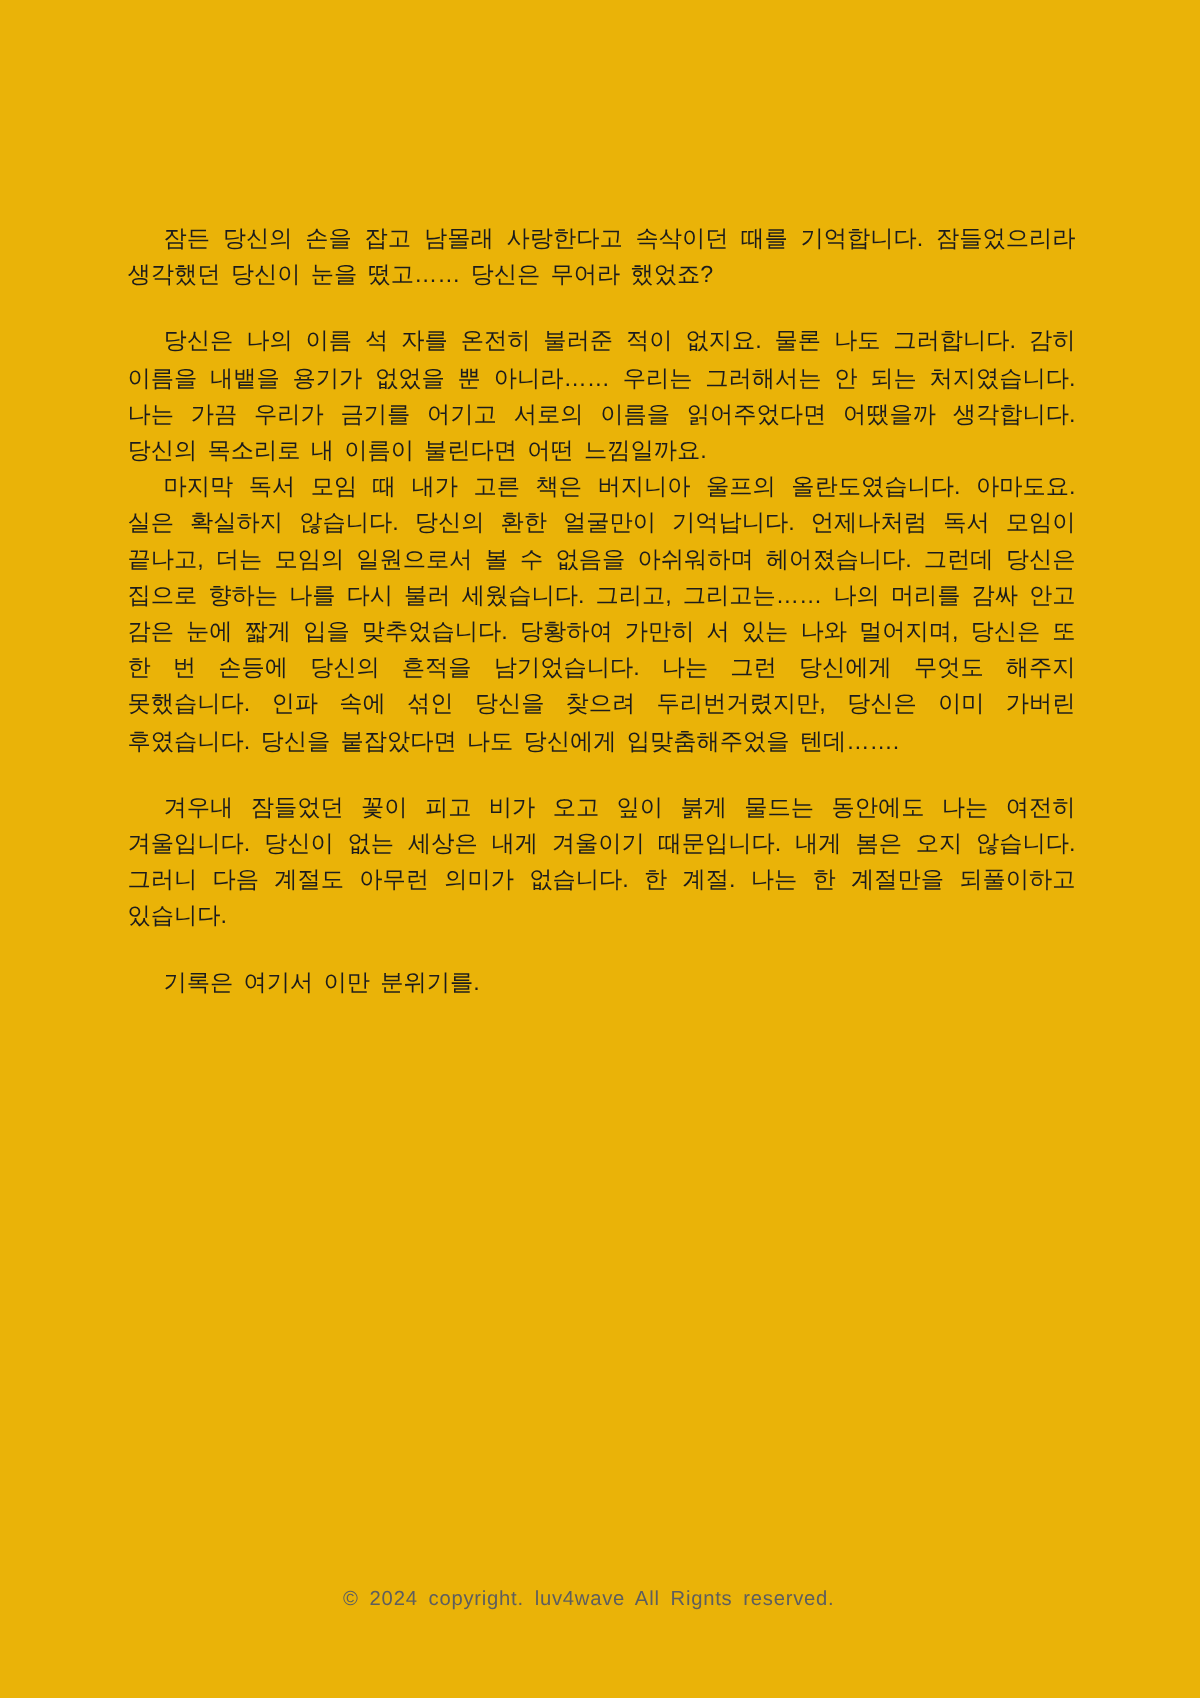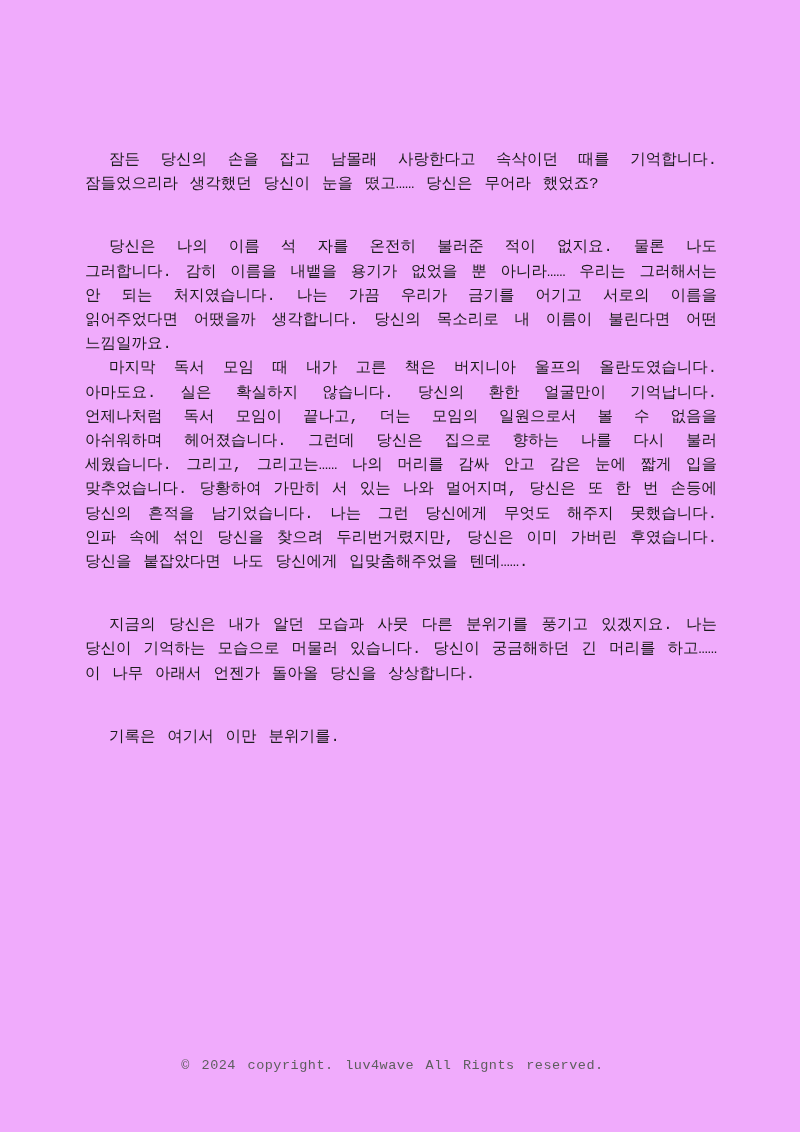--- a/index.html
+++ b/index.html
@@ -4,43 +4,43 @@
 <style>
   html, body {
     margin: 0;
     padding: 0;
     background: #ffffff;
   }
   .page {
     position: relative;
     width: 800px;
     height: 1132px;
-    background: #f0abfc;
+    background: #eab308;
     overflow: hidden;
-    font-family: Liberation Mono, monospace;
+    font-family: Liberation Sans, sans-serif;
   }
   .content {
     position: absolute;
     left: 85px;
     top: 148px;
     width: 632px;
     font-size: 15.5px;
     line-height: 24.2px;
     color: #1c1c1c;
     text-align: justify;
     word-spacing: 2.5px;
     word-break: keep-all;
     overflow-wrap: break-word;
   }
   .content p {
     margin: 0;
     text-indent: 1.55em;
   }
   .content p.gap {
-    margin-top: 39px;
+    margin-top: 20px;
   }
   .footer {
     position: absolute;
     left: 0;
     right: 15px;
     top: 1058px;
     text-align: center;
     font-size: 13.5px;
     letter-spacing: 0.5px;
     word-spacing: 3px;
@@ -49,21 +49,21 @@
 </style>
 </head>
 <body>
 
 <div class="page">
 
   <main class="content">
     <p>잠든 당신의 손을 잡고 남몰래 사랑한다고 속삭이던 때를 기억합니다. 잠들었으리라 생각했던 당신이 눈을 떴고…… 당신은 무어라 했었죠?</p>
     <p class="gap">당신은 나의 이름 석 자를 온전히 불러준 적이 없지요. 물론 나도 그러합니다. 감히 이름을 내뱉을 용기가 없었을 뿐 아니라…… 우리는 그러해서는 안 되는 처지였습니다. 나는 가끔 우리가 금기를 어기고 서로의 이름을 읽어주었다면 어땠을까 생각합니다. 당신의 목소리로 내 이름이 불린다면 어떤 느낌일까요.</p>
     <p>마지막 독서 모임 때 내가 고른 책은 버지니아 울프의 올란도였습니다. 아마도요. 실은 확실하지 않습니다. 당신의 환한 얼굴만이 기억납니다. 언제나처럼 독서 모임이 끝나고, 더는 모임의 일원으로서 볼 수 없음을 아쉬워하며 헤어졌습니다. 그런데 당신은 집으로 향하는 나를 다시 불러 세웠습니다. 그리고, 그리고는…… 나의 머리를 감싸 안고 감은 눈에 짧게 입을 맞추었습니다. 당황하여 가만히 서 있는 나와 멀어지며, 당신은 또 한 번 손등에 당신의 흔적을 남기었습니다. 나는 그런 당신에게 무엇도 해주지 못했습니다. 인파 속에 섞인 당신을 찾으려 두리번거렸지만, 당신은 이미 가버린 후였습니다. 당신을 붙잡았다면 나도 당신에게 입맞춤해주었을 텐데…….</p>
-    <p class="gap">지금의 당신은 내가 알던 모습과 사뭇 다른 분위기를 풍기고 있겠지요. 나는 당신이 기억하는 모습으로 머물러 있습니다. 당신이 궁금해하던 긴 머리를 하고…… 이 나무 아래서 언젠가 돌아올 당신을 상상합니다.</p>
+    <p class="gap">겨우내 잠들었던 꽃이 피고 비가 오고 잎이 붉게 물드는 동안에도 나는 여전히 겨울입니다. 당신이 없는 세상은 내게 겨울이기 때문입니다. 내게 봄은 오지 않습니다. 그러니 다음 계절도 아무런 의미가 없습니다. 한 계절. 나는 한 계절만을 되풀이하고 있습니다.</p>
     <p class="gap">기록은 여기서 이만 분위기를.</p>
   </main>
 
   <footer class="footer">
     <span>© 2024 copyright. luv4wave All Rignts reserved.</span>
   </footer>
 
 </div>
 
 </body></html>

